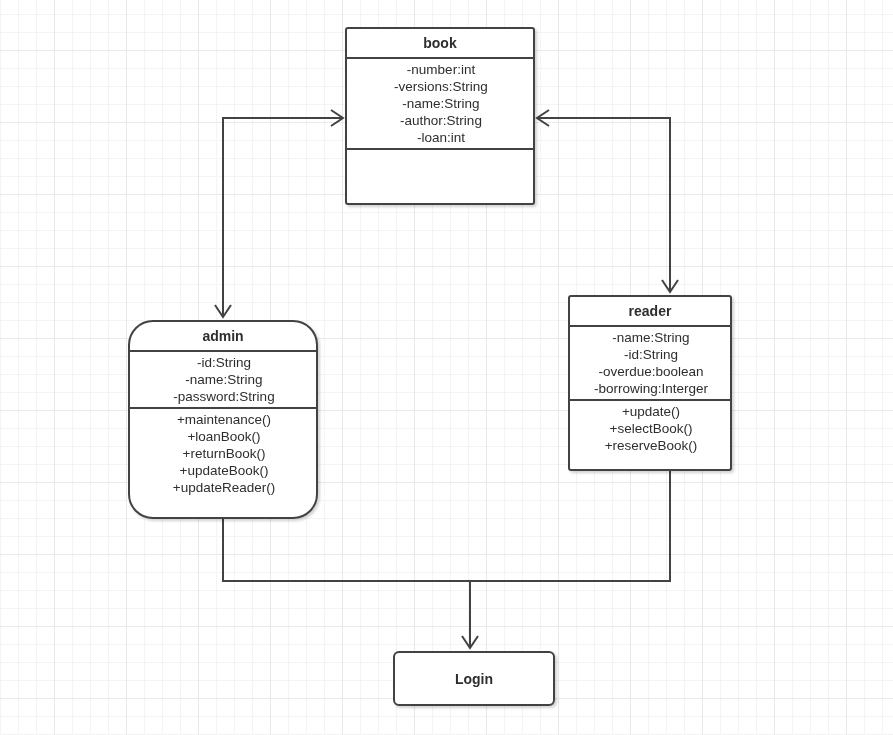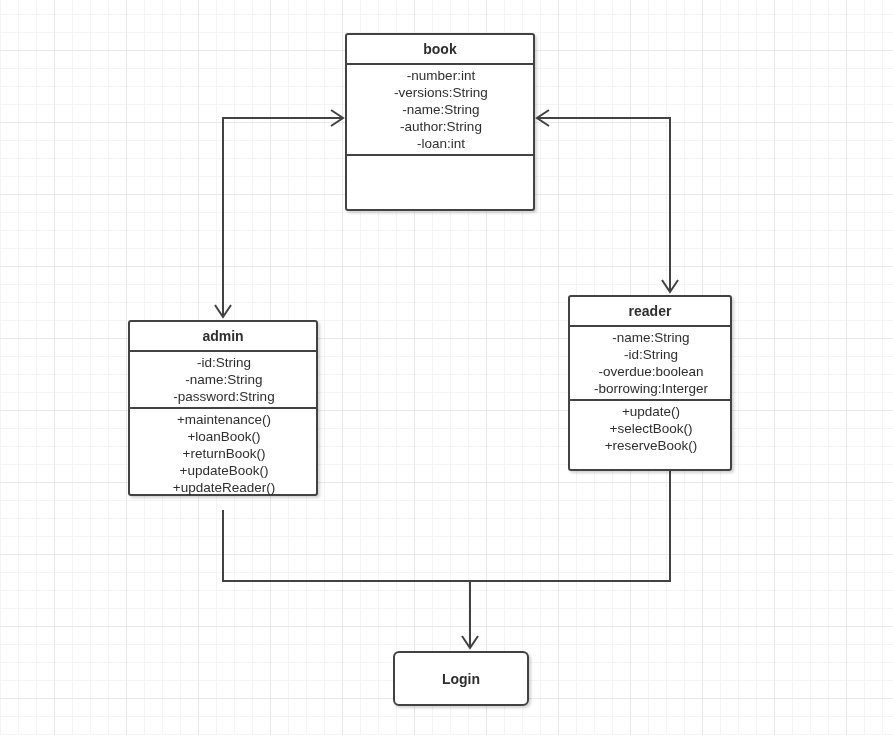--- a/index.html
+++ b/index.html
@@ -85,24 +85,24 @@
     left: 604px;
     top: 705px;
     font-size: 15.5px;
     letter-spacing: 0.4px;
     color: #e4e4e8;
     white-space: nowrap;
     user-select: none;
   }
 
   
-  #box-book   { left: 345px; top: 33px;  width: 190px; height: 178px; }
-  #box-admin  { left: 128px; top: 320px; width: 190px; height: 176px; }
+  #box-book   { left: 345px; top: 27px;  width: 190px; height: 178px; }
+  #box-admin  { left: 128px; top: 320px; width: 190px; height: 199px; border-radius: 25px; }
   #box-reader { left: 568px; top: 295px; width: 164px; height: 176px; }
-  #box-login  { left: 393px; top: 651px; width: 136px; height: 55px;  }
+  #box-login  { left: 393px; top: 651px; width: 162px; height: 55px;  }
 </style>
 </head>
 <body>
 
 <div class="canvas">
 
   <svg class="connectors" viewBox="0 0 893 735">
 
     <path d="M343 118 H223 V317"></path>
     <polyline points="331,110 343,118 331,126"></polyline>

